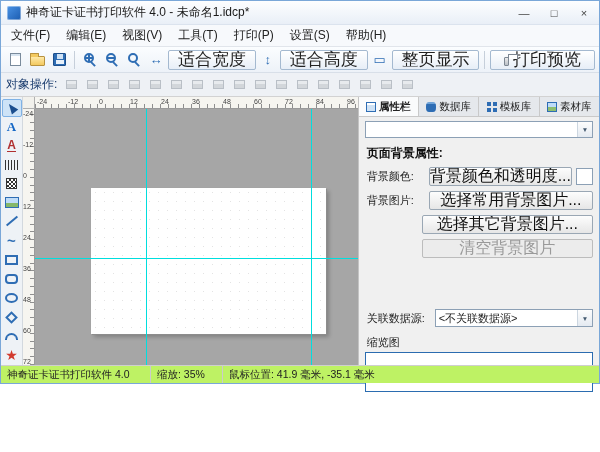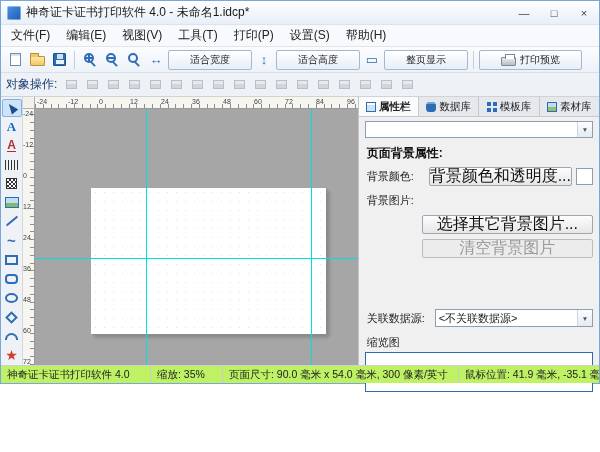--- a/index.html
+++ b/index.html
@@ -14,21 +14,21 @@
   .win-btns{display:flex;height:100%}
   .win-btn{width:30px;display:flex;align-items:center;justify-content:center;font-size:11px;color:#444}
 
   
   .menubar{flex:0 0 20px;background:#f7f9fc;display:flex;align-items:center;padding-left:2px;border-bottom:1px solid #e1e5eb}
   .menu-item{padding:2px 8px;white-space:nowrap}
 
   
   .toolbar1{flex:0 0 26px;background:linear-gradient(#fbfdff,#edf2f8);display:flex;align-items:center;padding:0 4px;border-bottom:1px solid #d8dfe8;gap:2px}
   .tbtn{height:20px;min-width:20px;display:flex;align-items:center;justify-content:center;border:1px solid transparent;border-radius:2px;white-space:nowrap}
-  .tbtn.framed{border:1px solid #a4b9d0;background:linear-gradient(#ffffff,#e7eef7);padding:0 21px;font-size:10px;gap:4px}
+  .tbtn.framed{border:1px solid #a4b9d0;background:linear-gradient(#ffffff,#e7eef7);padding:0 13px;font-size:17px;gap:4px}
   .sep{width:1px;height:18px;background:#c6cfda;margin:0 3px;flex:0 0 1px}
   .ic-new{width:11px;height:13px;background:#fff;border:1px solid #7a8b9c;box-shadow:inset 0 2px 0 #d7e4f0}
   .ic-open{position:relative;width:15px;height:10px;background:linear-gradient(#ffe9a8,#f3c95f);border:1px solid #b8923f;border-radius:1px;margin-top:3px}
   .ic-open::before{content:"";position:absolute;top:-4px;left:-1px;width:7px;height:3px;background:#f3c95f;border:1px solid #b8923f;border-bottom:none;border-radius:1px 1px 0 0}
   .ic-save{position:relative;width:13px;height:13px;background:#2e6db4;border:1px solid #1d4f8c;border-radius:1px}
   .ic-save::before{content:"";position:absolute;left:3px;top:0;width:6px;height:5px;background:#cfe2f5}
   .ic-save::after{content:"";position:absolute;left:2px;bottom:1px;width:8px;height:4px;background:#e8f1fa}
   .ic-mag{position:relative;width:10px;height:10px;border:2px solid #2e6db4;border-radius:50%;margin:0 3px 3px 0}
   .ic-mag::after{content:"";position:absolute;right:-4px;bottom:-4px;width:6px;height:2px;background:#2e6db4;transform:rotate(45deg)}
   .ic-mag.plus::before{content:"";position:absolute;left:0;top:0;width:6px;height:6px;
@@ -361,20 +361,21 @@
       <div class="rp-section-title">页面背景属性:</div>
 
       <div class="rp-row">
         <span class="rp-label">背景颜色:</span>
         <span class="rp-btn">背景颜色和透明度...</span>
         <span class="color-swatch"></span>
       </div>
 
       <div class="rp-row">
         <span class="rp-label">背景图片:</span>
+        <span class="rp-btn">选择常用背景图片...</span>
       </div>
 
       <div class="rp-row indent">
         <span class="rp-btn">选择其它背景图片...</span>
       </div>
 
       <div class="rp-row indent">
         <span class="rp-btn disabled">清空背景图片</span>
       </div>
 
@@ -387,17 +388,16 @@
       </div>
 
       <div class="thumb-label">缩览图</div>
       <div class="thumb-box"></div>
     </div>
   </div>
 
   <div class="statusbar">
     <span class="sb-seg sb-app">神奇证卡证书打印软件 4.0</span>
     <span class="sb-seg sb-zoom">缩放: 35%</span>
-    <span class="sb-seg sb-page">页面尺寸: 90.0 毫米 x 54.0 毫米, 300 像素/英寸</span>
     <span class="sb-seg sb-mouse">鼠标位置: 41.9 毫米, -35.1 毫米</span>
   </div>
 
 </div>
 
 </body></html>

